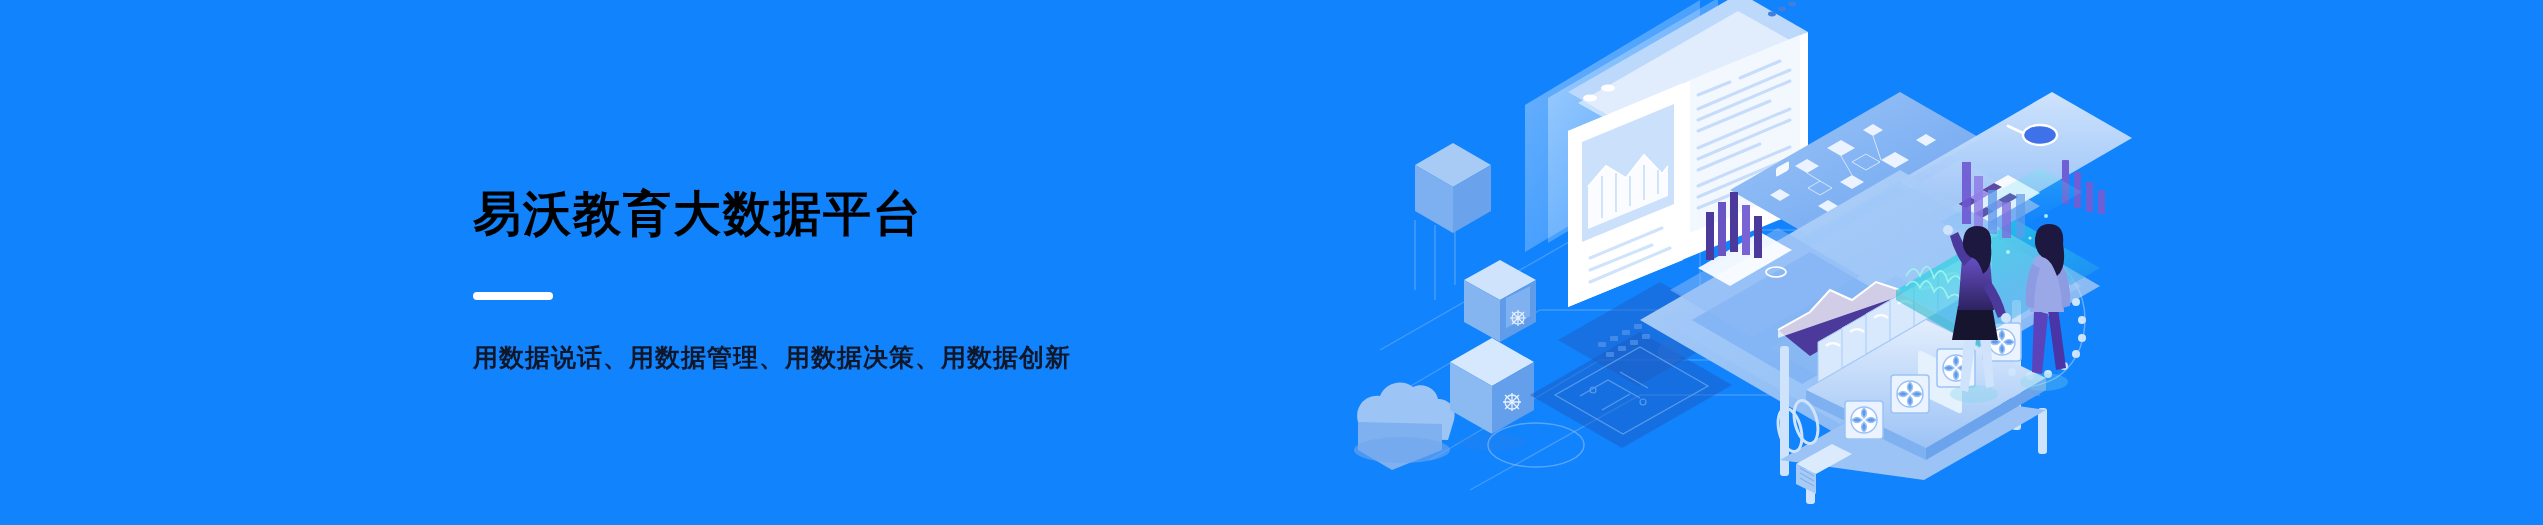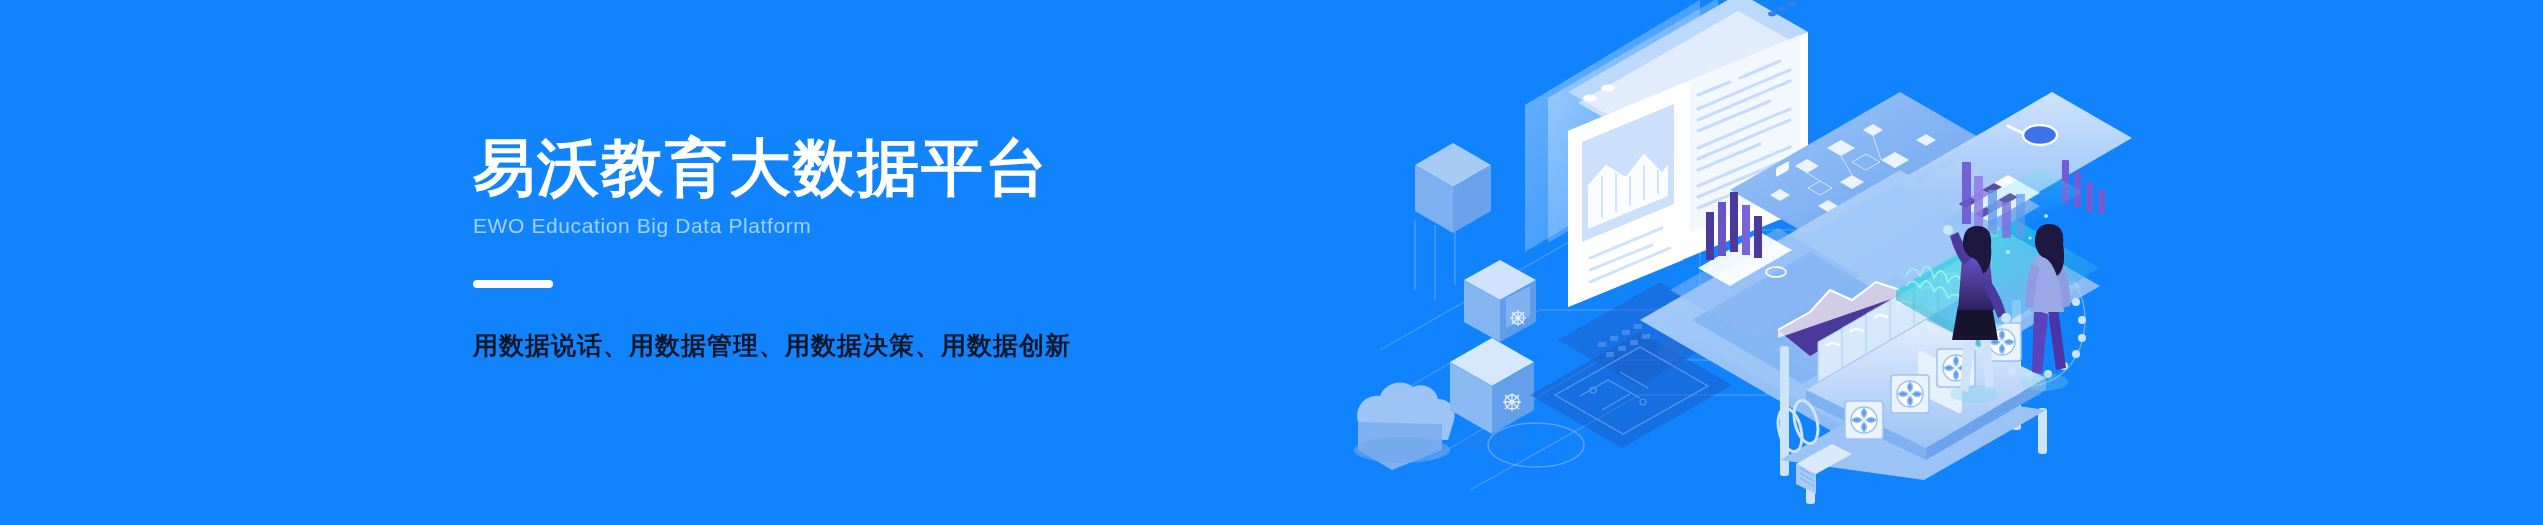--- a/index.html
+++ b/index.html
@@ -15,26 +15,27 @@
     overflow:hidden;
   }
 
   
   .copy {
     position:absolute;
     left:473px; top:130px;
     width:760px;
   }
   .title {
-    font-size:62px;
+    font-size:48px;
     font-weight:700;
-    color:#ffffff;
+    color:#000000;
     letter-spacing:2px;
     line-height:76px;
     white-space:nowrap;
+    margin-top:46px;
   }
   .subtitle {
     margin-top:6px;
     font-size:21px;
     color:rgba(255,255,255,.62);
     letter-spacing:.6px;
     line-height:28px;
     white-space:nowrap;
   }
   .rule {
@@ -61,21 +62,20 @@
   }
   .art svg { display:block; width:100%; height:100%; }
 </style>
 </head>
 <body>
 
 <div class="banner">
 
   <div class="copy">
     <div class="title">易沃教育大数据平台</div>
-    <div class="subtitle">EWO Education Big Data Platform</div>
     <div class="rule"></div>
     <div class="tagline">用数据说话、用数据管理、用数据决策、用数据创新</div>
   </div>
 
   <div class="art">
   <svg viewBox="0 0 1000 545" xmlns="http://www.w3.org/2000/svg">
     <defs>
       <linearGradient id="gPanelA" x1="0" y1="0" x2="1" y2="1">
         <stop offset="0" stop-color="#bcd8fa"></stop>
             <stop offset="1" stop-color="#7fb2f2"></stop>

